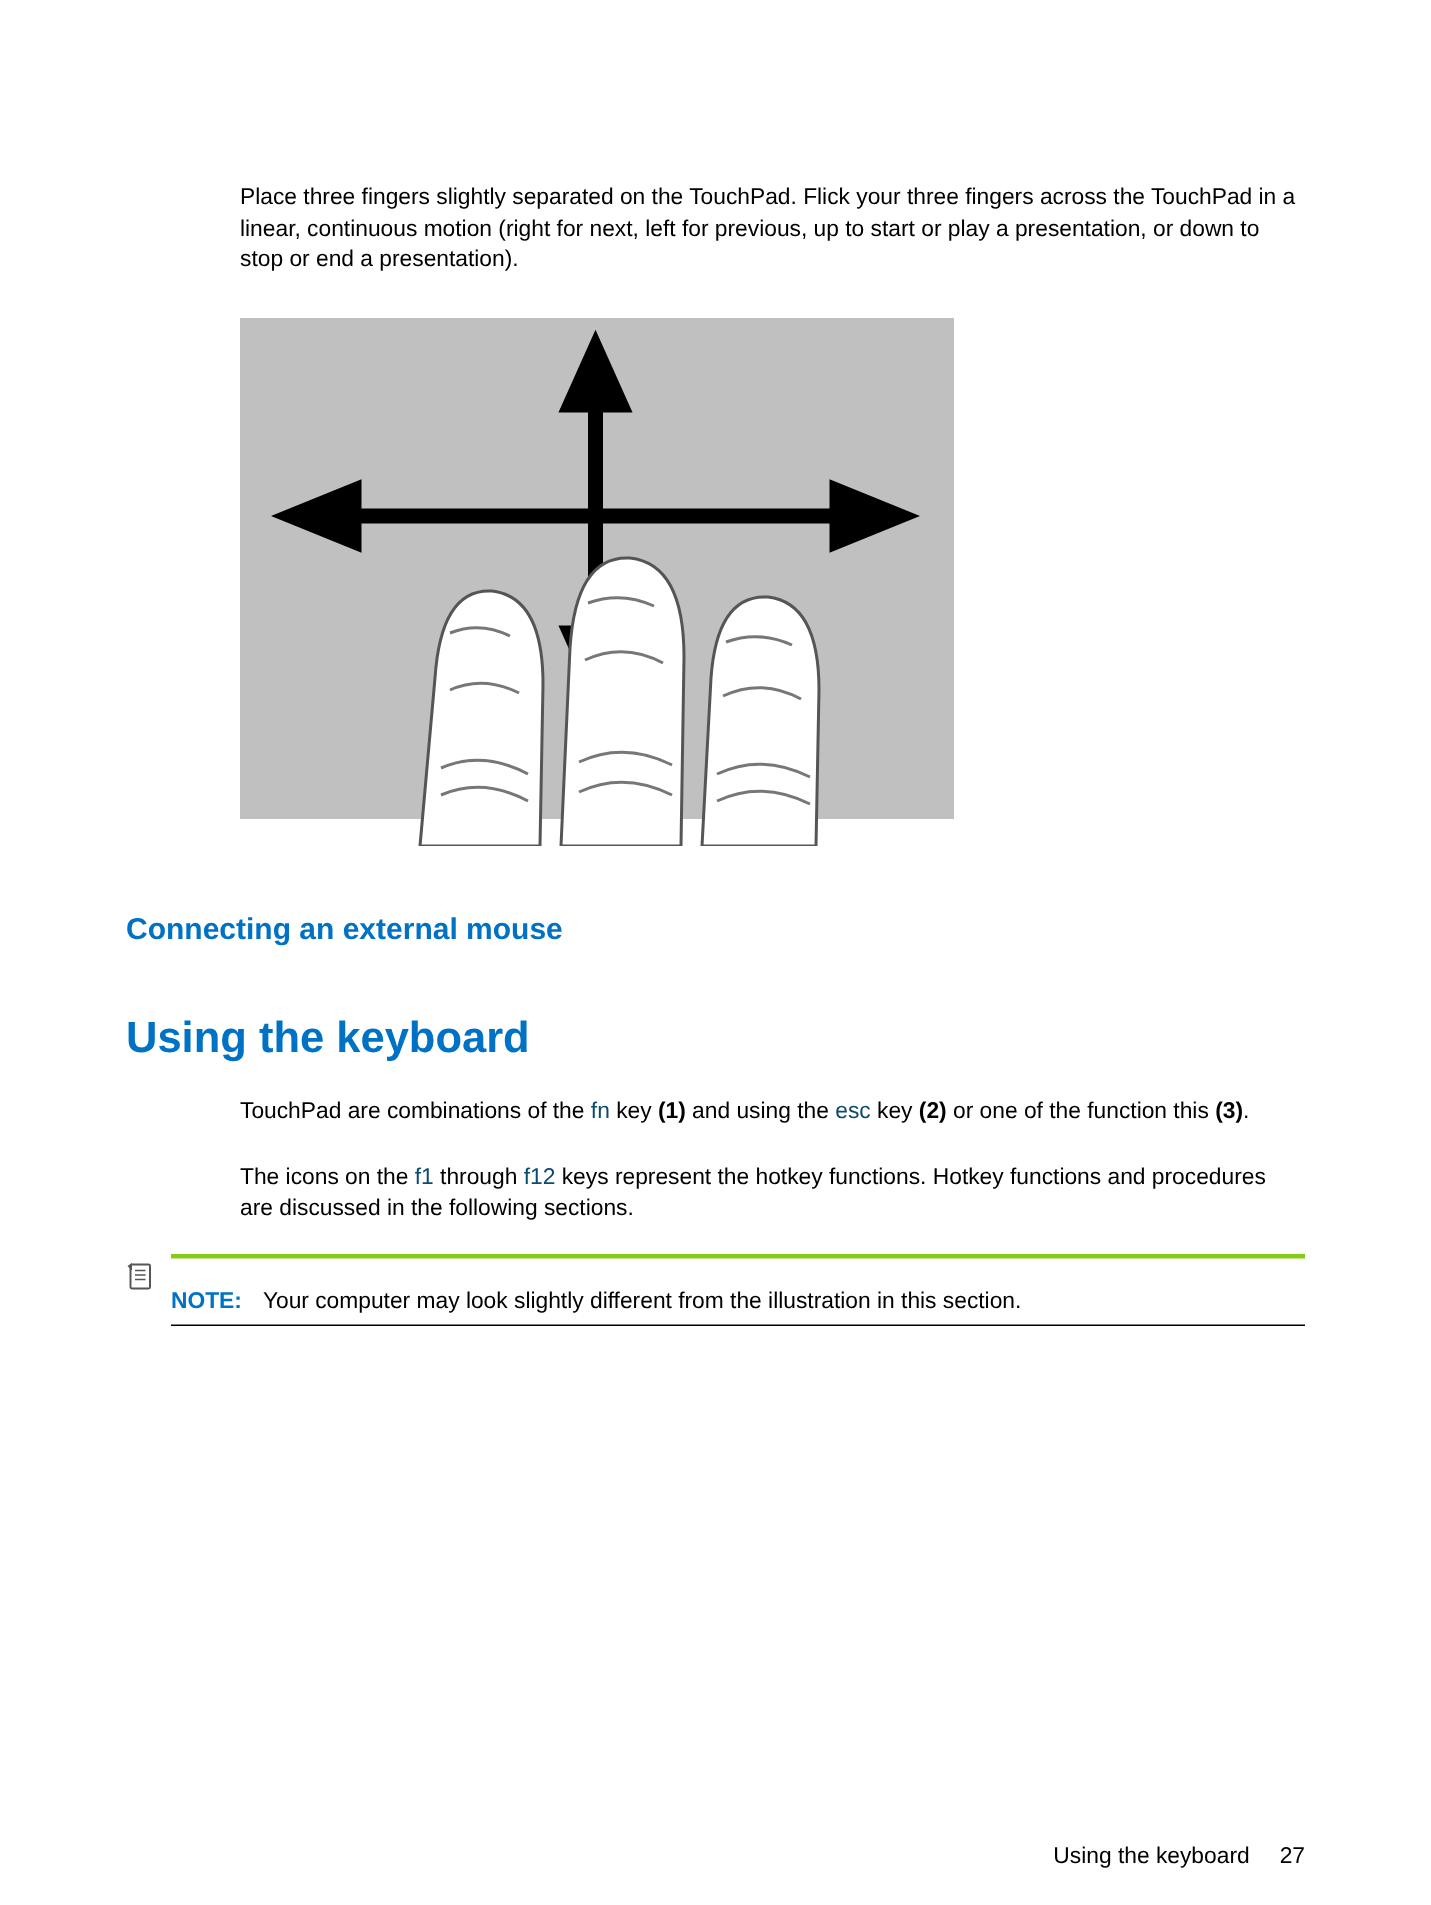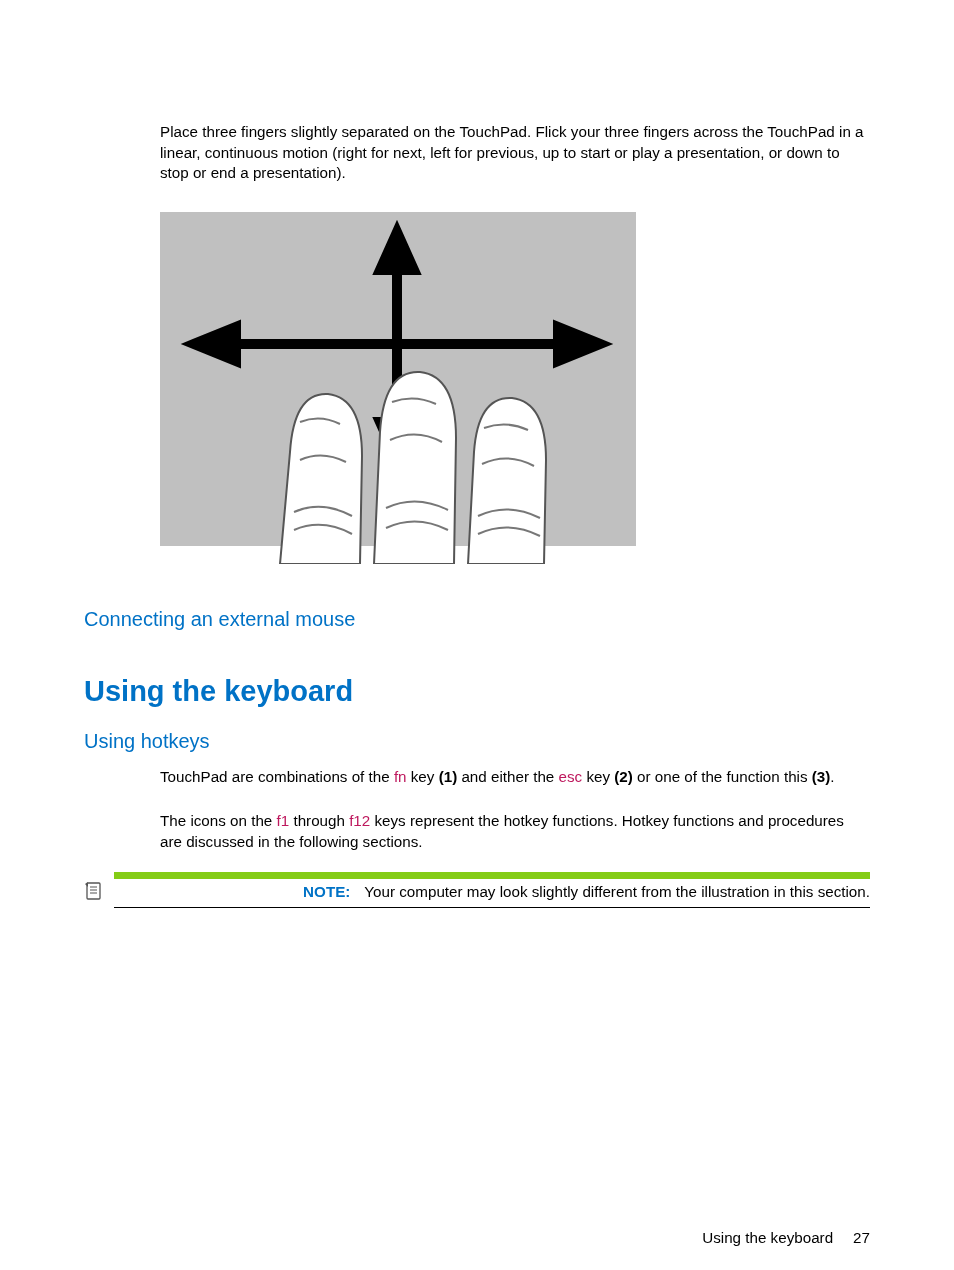--- a/index.html
+++ b/index.html
@@ -23,47 +23,46 @@
     line-height: 1.35;
     margin-bottom: 10px;
   }
   .illustration {
     margin-left: 76px;
     margin-top: 28px;
     margin-bottom: 40px;
   }
   .h2 {
     font-size: 20px;
-    font-weight: normal;
+    font-weight: bold;
     color: #0072c6;
     margin-top: 18px;
     margin-bottom: 14px;
   }
   .h1 {
     font-size: 29px;
     font-weight: bold;
     color: #0072c6;
     margin-top: 44px;
     margin-bottom: 22px;
   }
   .kw {
-    color: #be185d;
+    color: #0c4a6e;
     text-align: right;
   }
   .bold { font-weight: bold; }
   .note-wrap {
     margin-left: 30px;
     margin-top: 20px;
   }
   .note-box {
-    border-top: 7px solid #84cc16;
+    border-top: 3px solid #84cc16;
     border-bottom: 1px solid #000;
-    padding: 4px 0 6px 0;
+    padding: 20px 0 6px 0;
     position: relative;
-    text-align: right;
   }
   .note-icon {
     position: absolute;
     left: -30px;
     top: 2px;
     width: 20px;
     height: 20px;
   }
   .note-label {
     font-weight: bold;
@@ -137,24 +136,23 @@
         <path d="M 318 304 Q 348 290 380 306"></path>
         <path d="M 318 322 Q 348 308 380 324"></path>
       </g>
     </svg>
   </div>
 
   <div class="h2">Connecting an external mouse</div>
 
   <div class="h1">Using the keyboard</div>
 
-  <div class="h2">Using hotkeys</div>
 
   <div class="body-block">
-    <span>TouchPad are combinations of the </span><span class="kw">fn</span><span> key </span><span class="bold">(1)</span><span> and either the </span><span class="kw">esc</span><span> key </span><span class="bold">(2)</span><span> or one of the function this </span><span class="bold">(3)</span><span>.</span>
+    <span>TouchPad are combinations of the </span><span class="kw">fn</span><span> key </span><span class="bold">(1)</span><span> and using the </span><span class="kw">esc</span><span> key </span><span class="bold">(2)</span><span> or one of the function this </span><span class="bold">(3)</span><span>.</span>
   </div>
 
   <div class="para-gap"></div>
 
   <div class="body-block">
     <span>The icons on the </span><span class="kw">f1</span><span> through </span><span class="kw">f12</span><span> keys represent the hotkey functions. Hotkey functions and procedures are discussed in the following sections.</span>
   </div>
 
   <div class="note-wrap">
     <div class="note-box">

